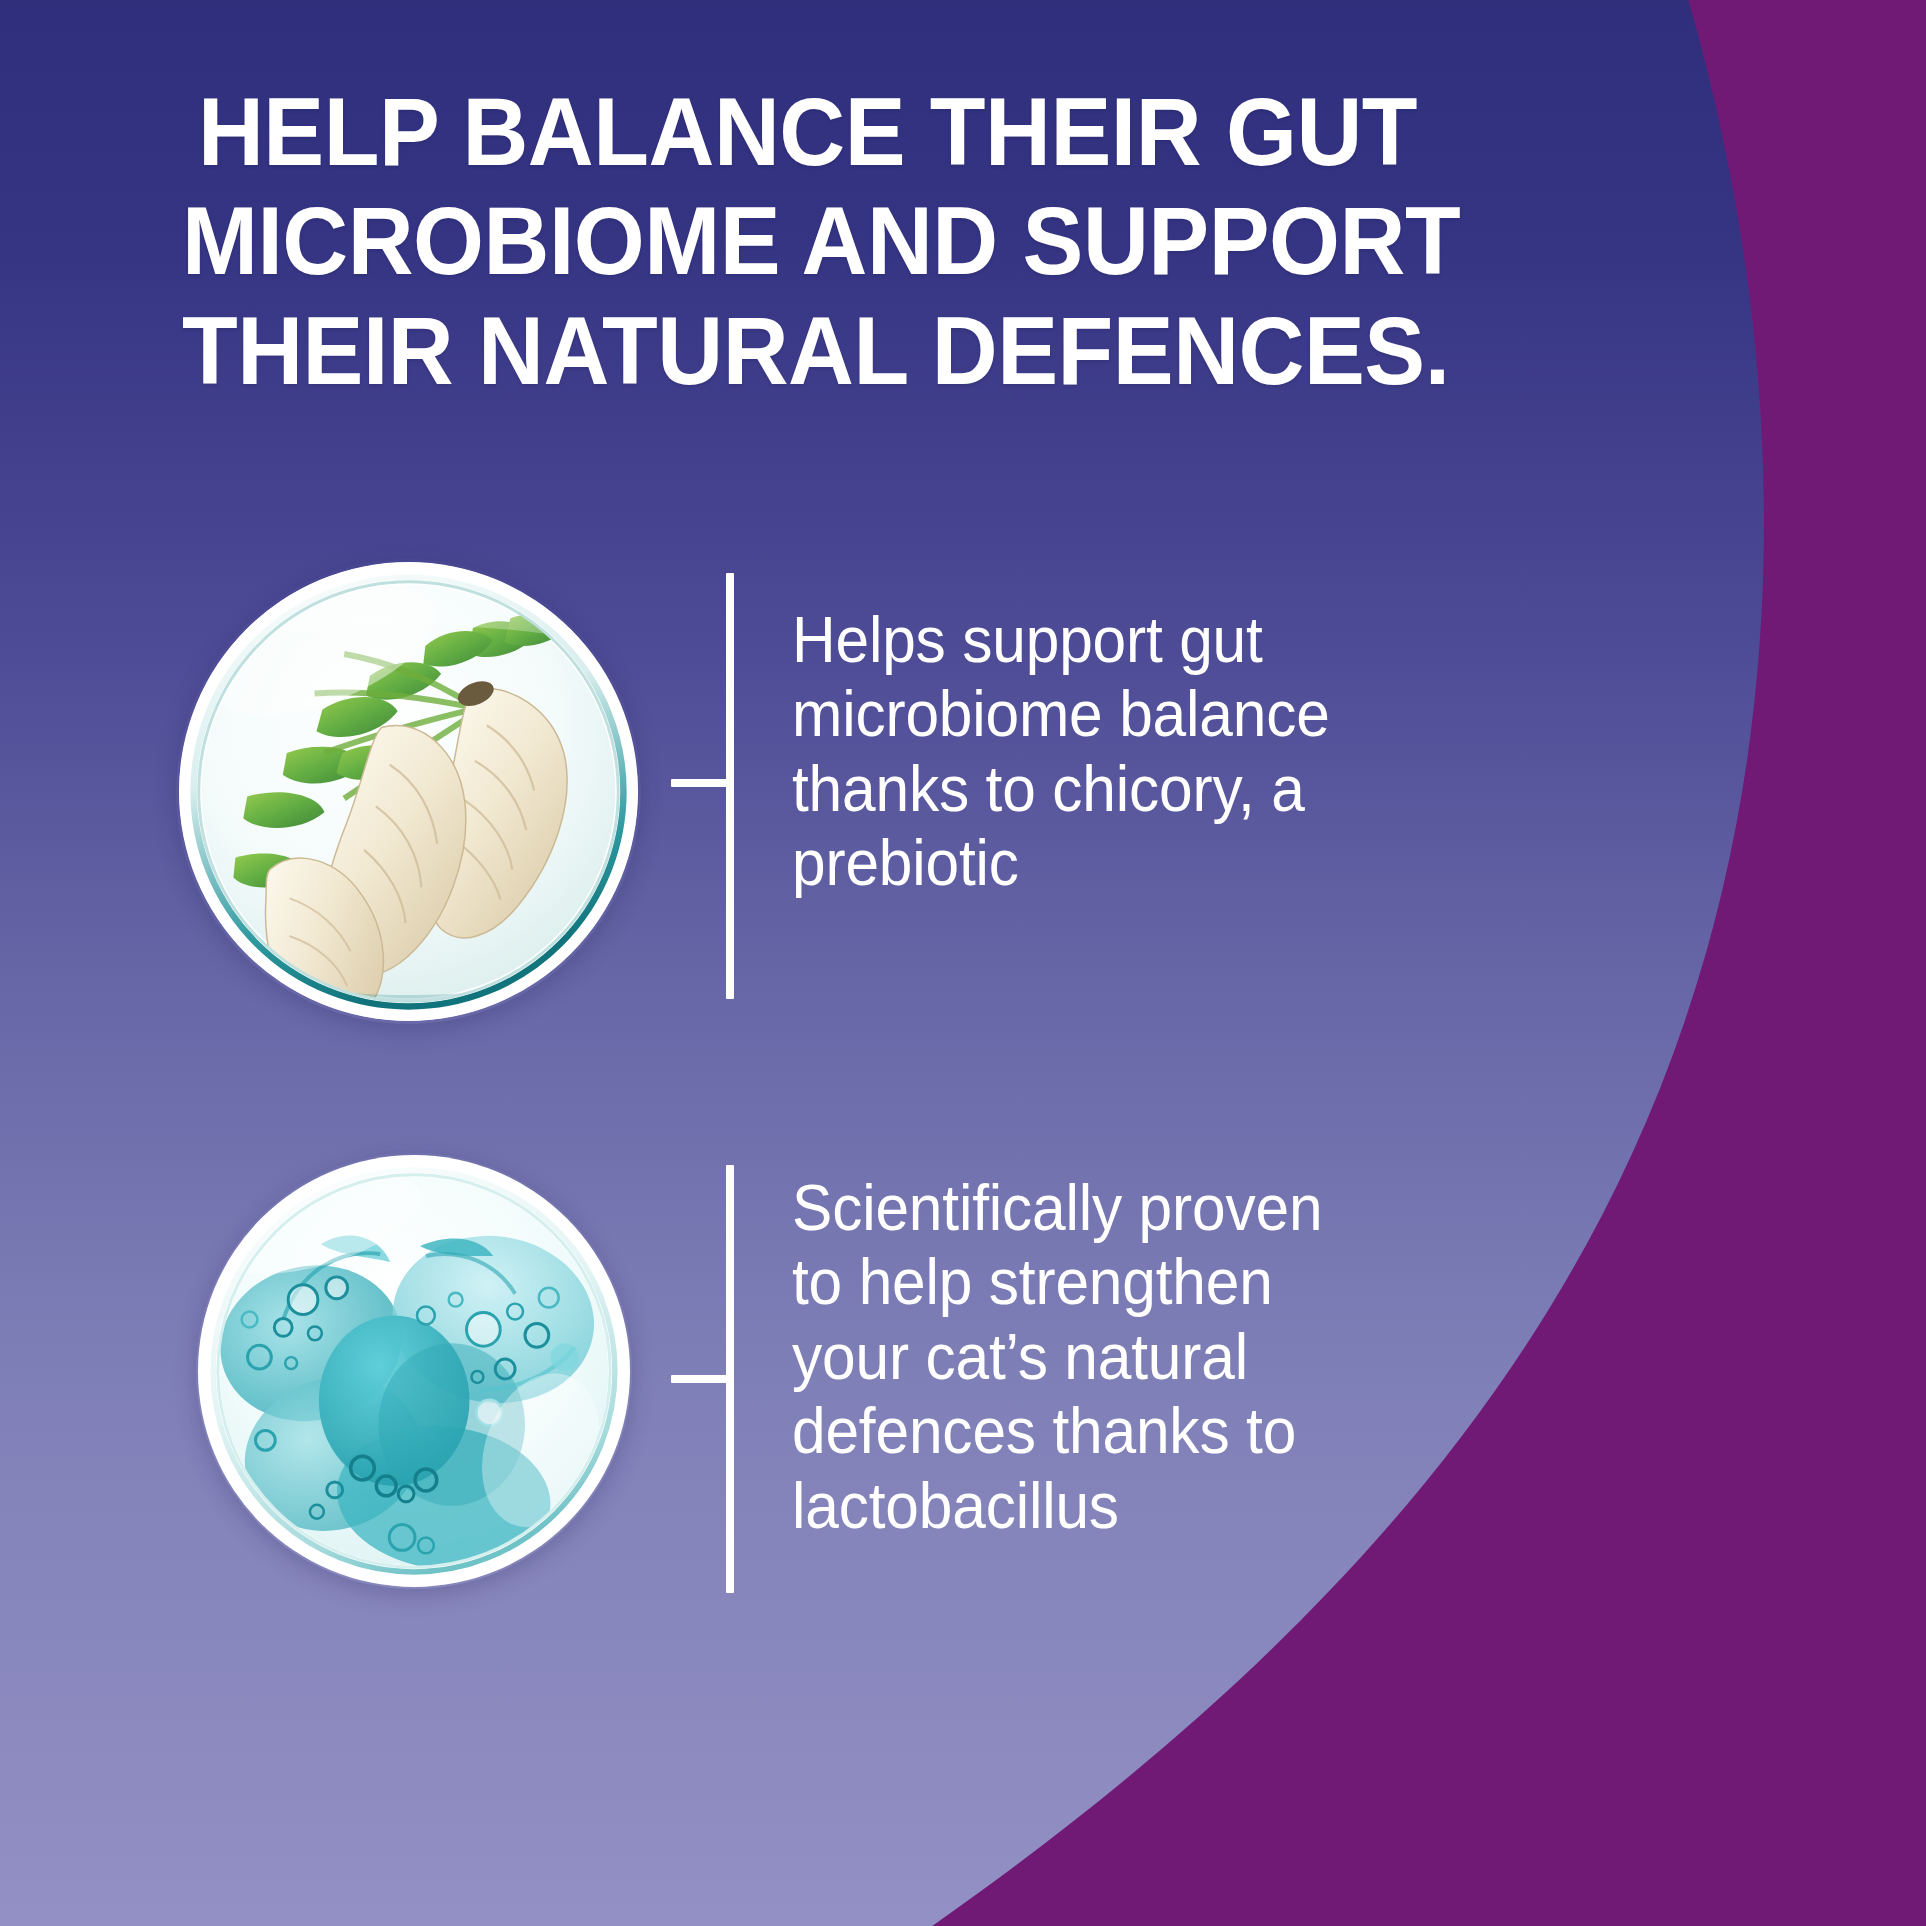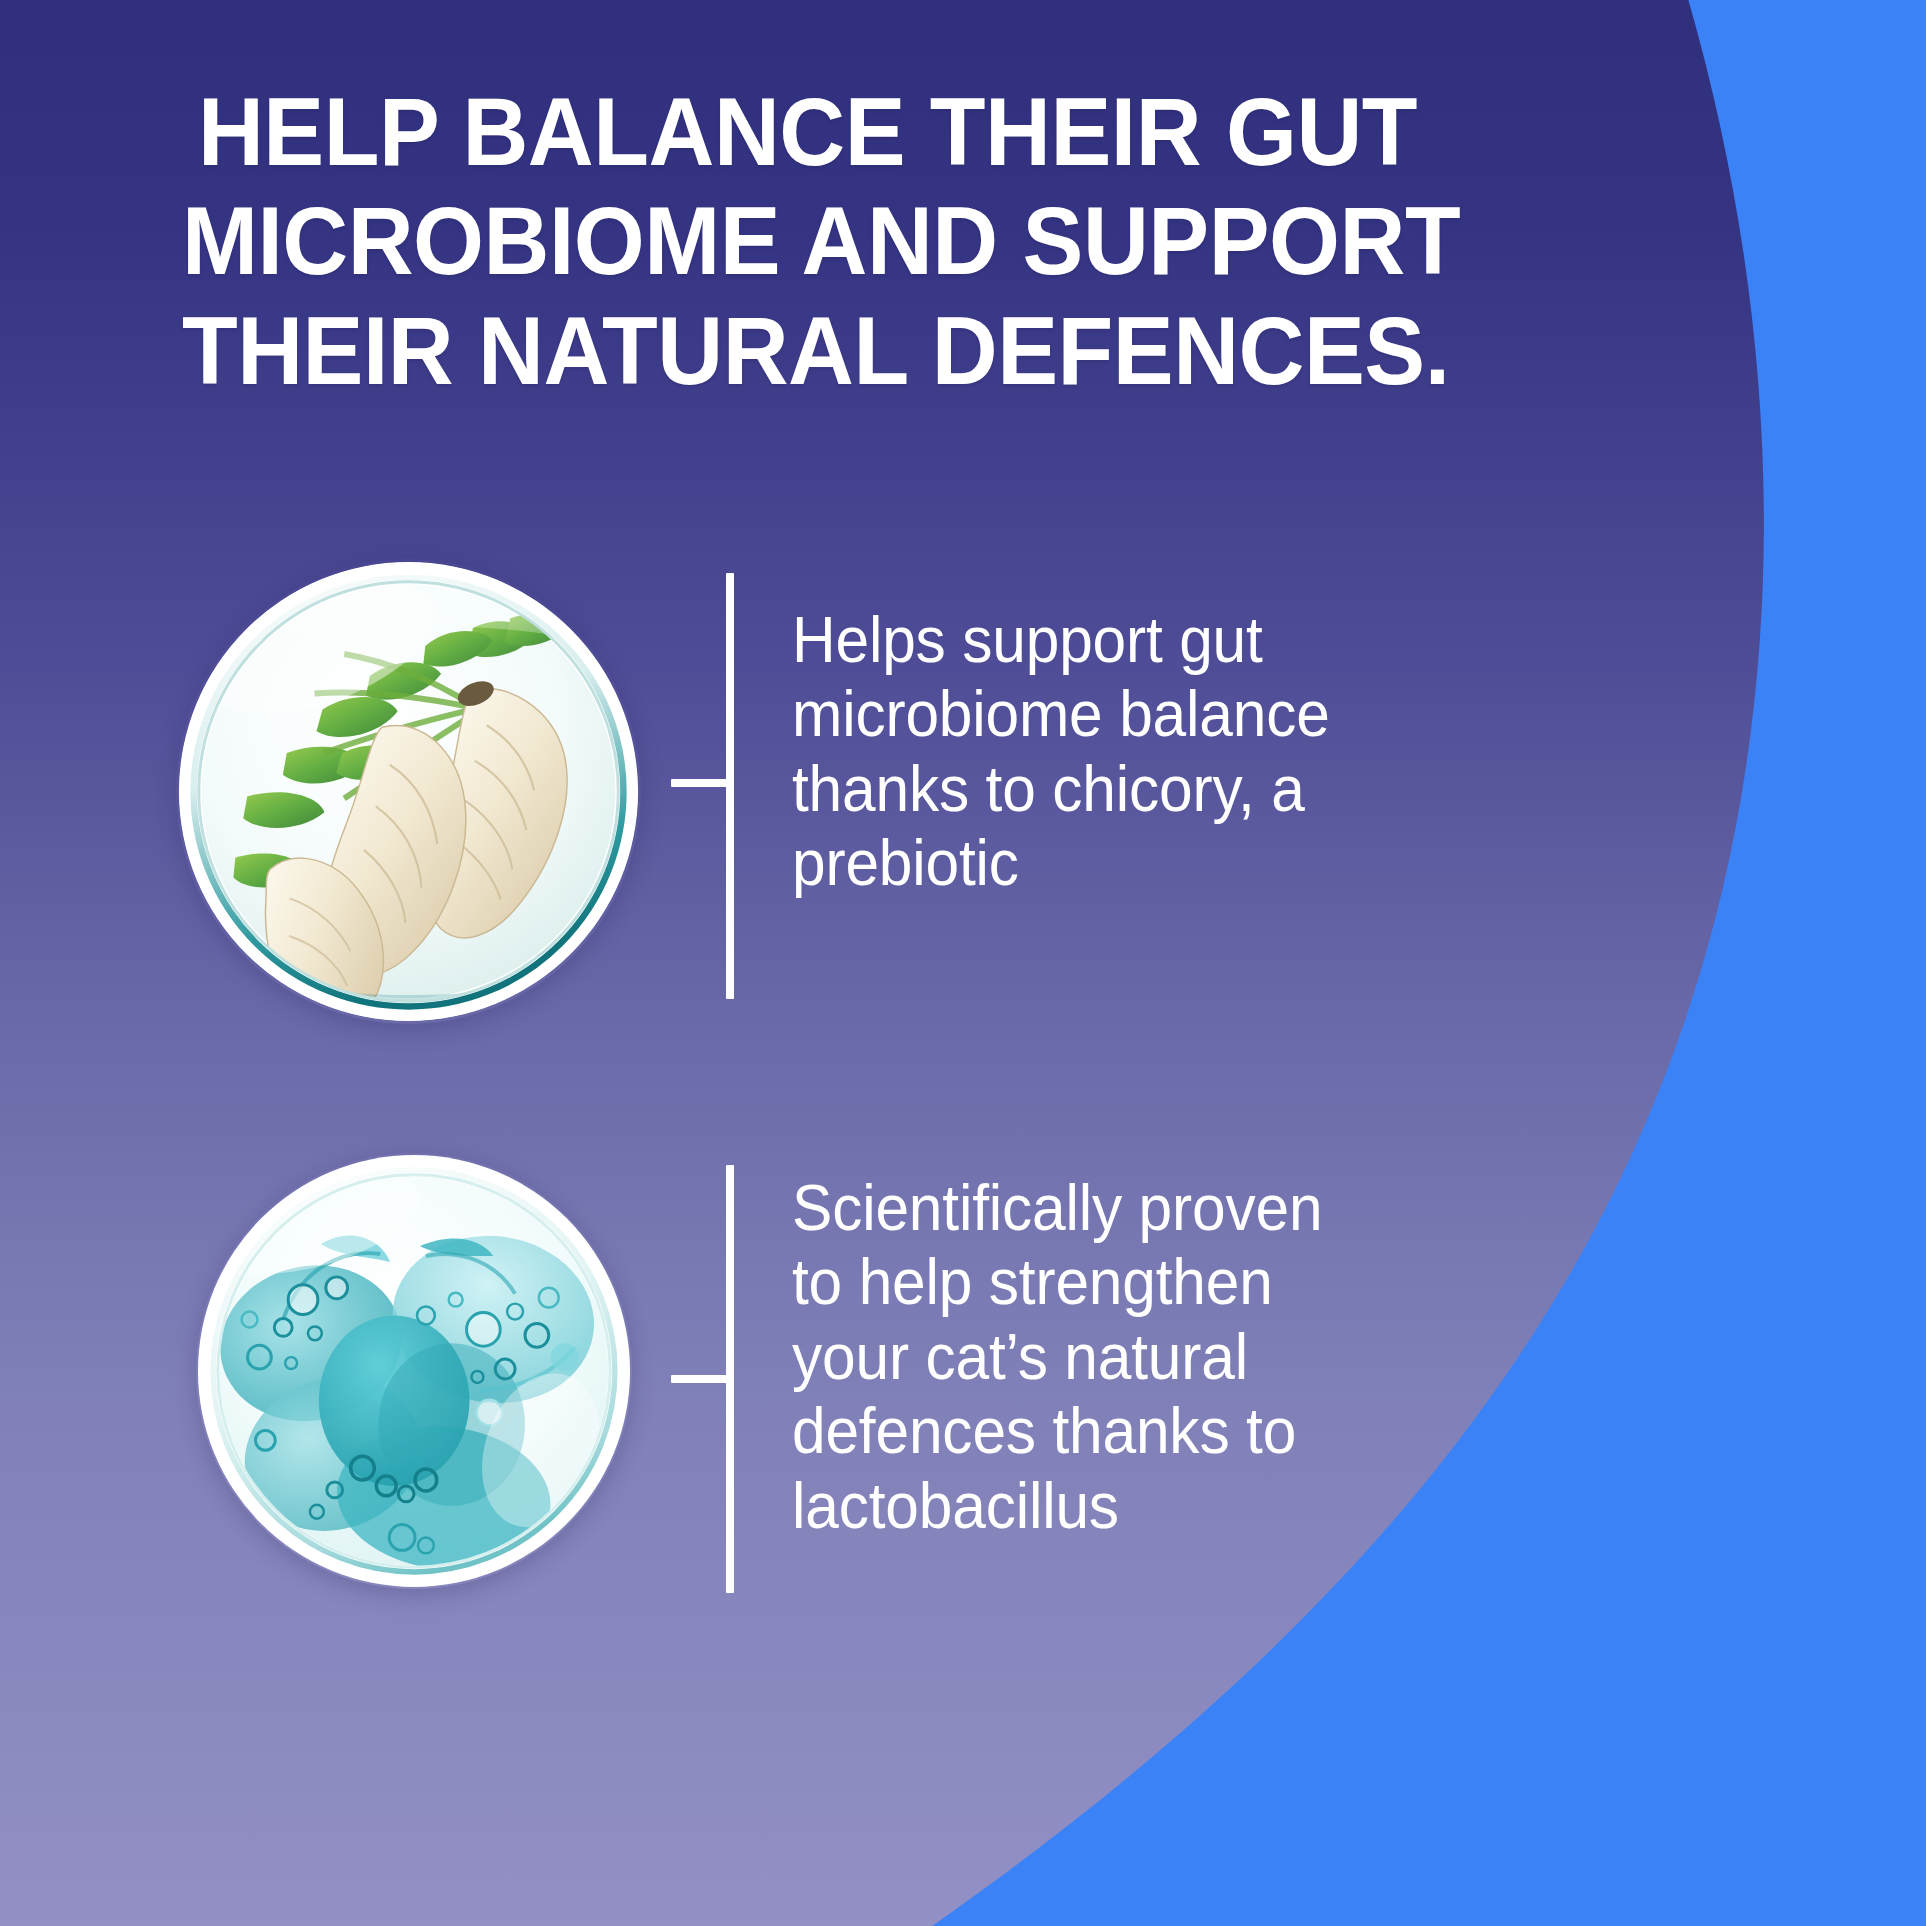--- a/index.html
+++ b/index.html
@@ -11,21 +11,21 @@
     overflow: hidden;
   }
   body {
     font-family: "Liberation Sans", sans-serif;
   }
 
   #root {
     position: relative;
     width: 1927px;
     height: 1927px;
-    background: #3b82f6;
+    background: #701a75;
   }
 
   
   .bg-blob {
     position: absolute;
     left: 0;
     top: 0;
     width: 1927px;
     height: 1927px;
     overflow: hidden;

